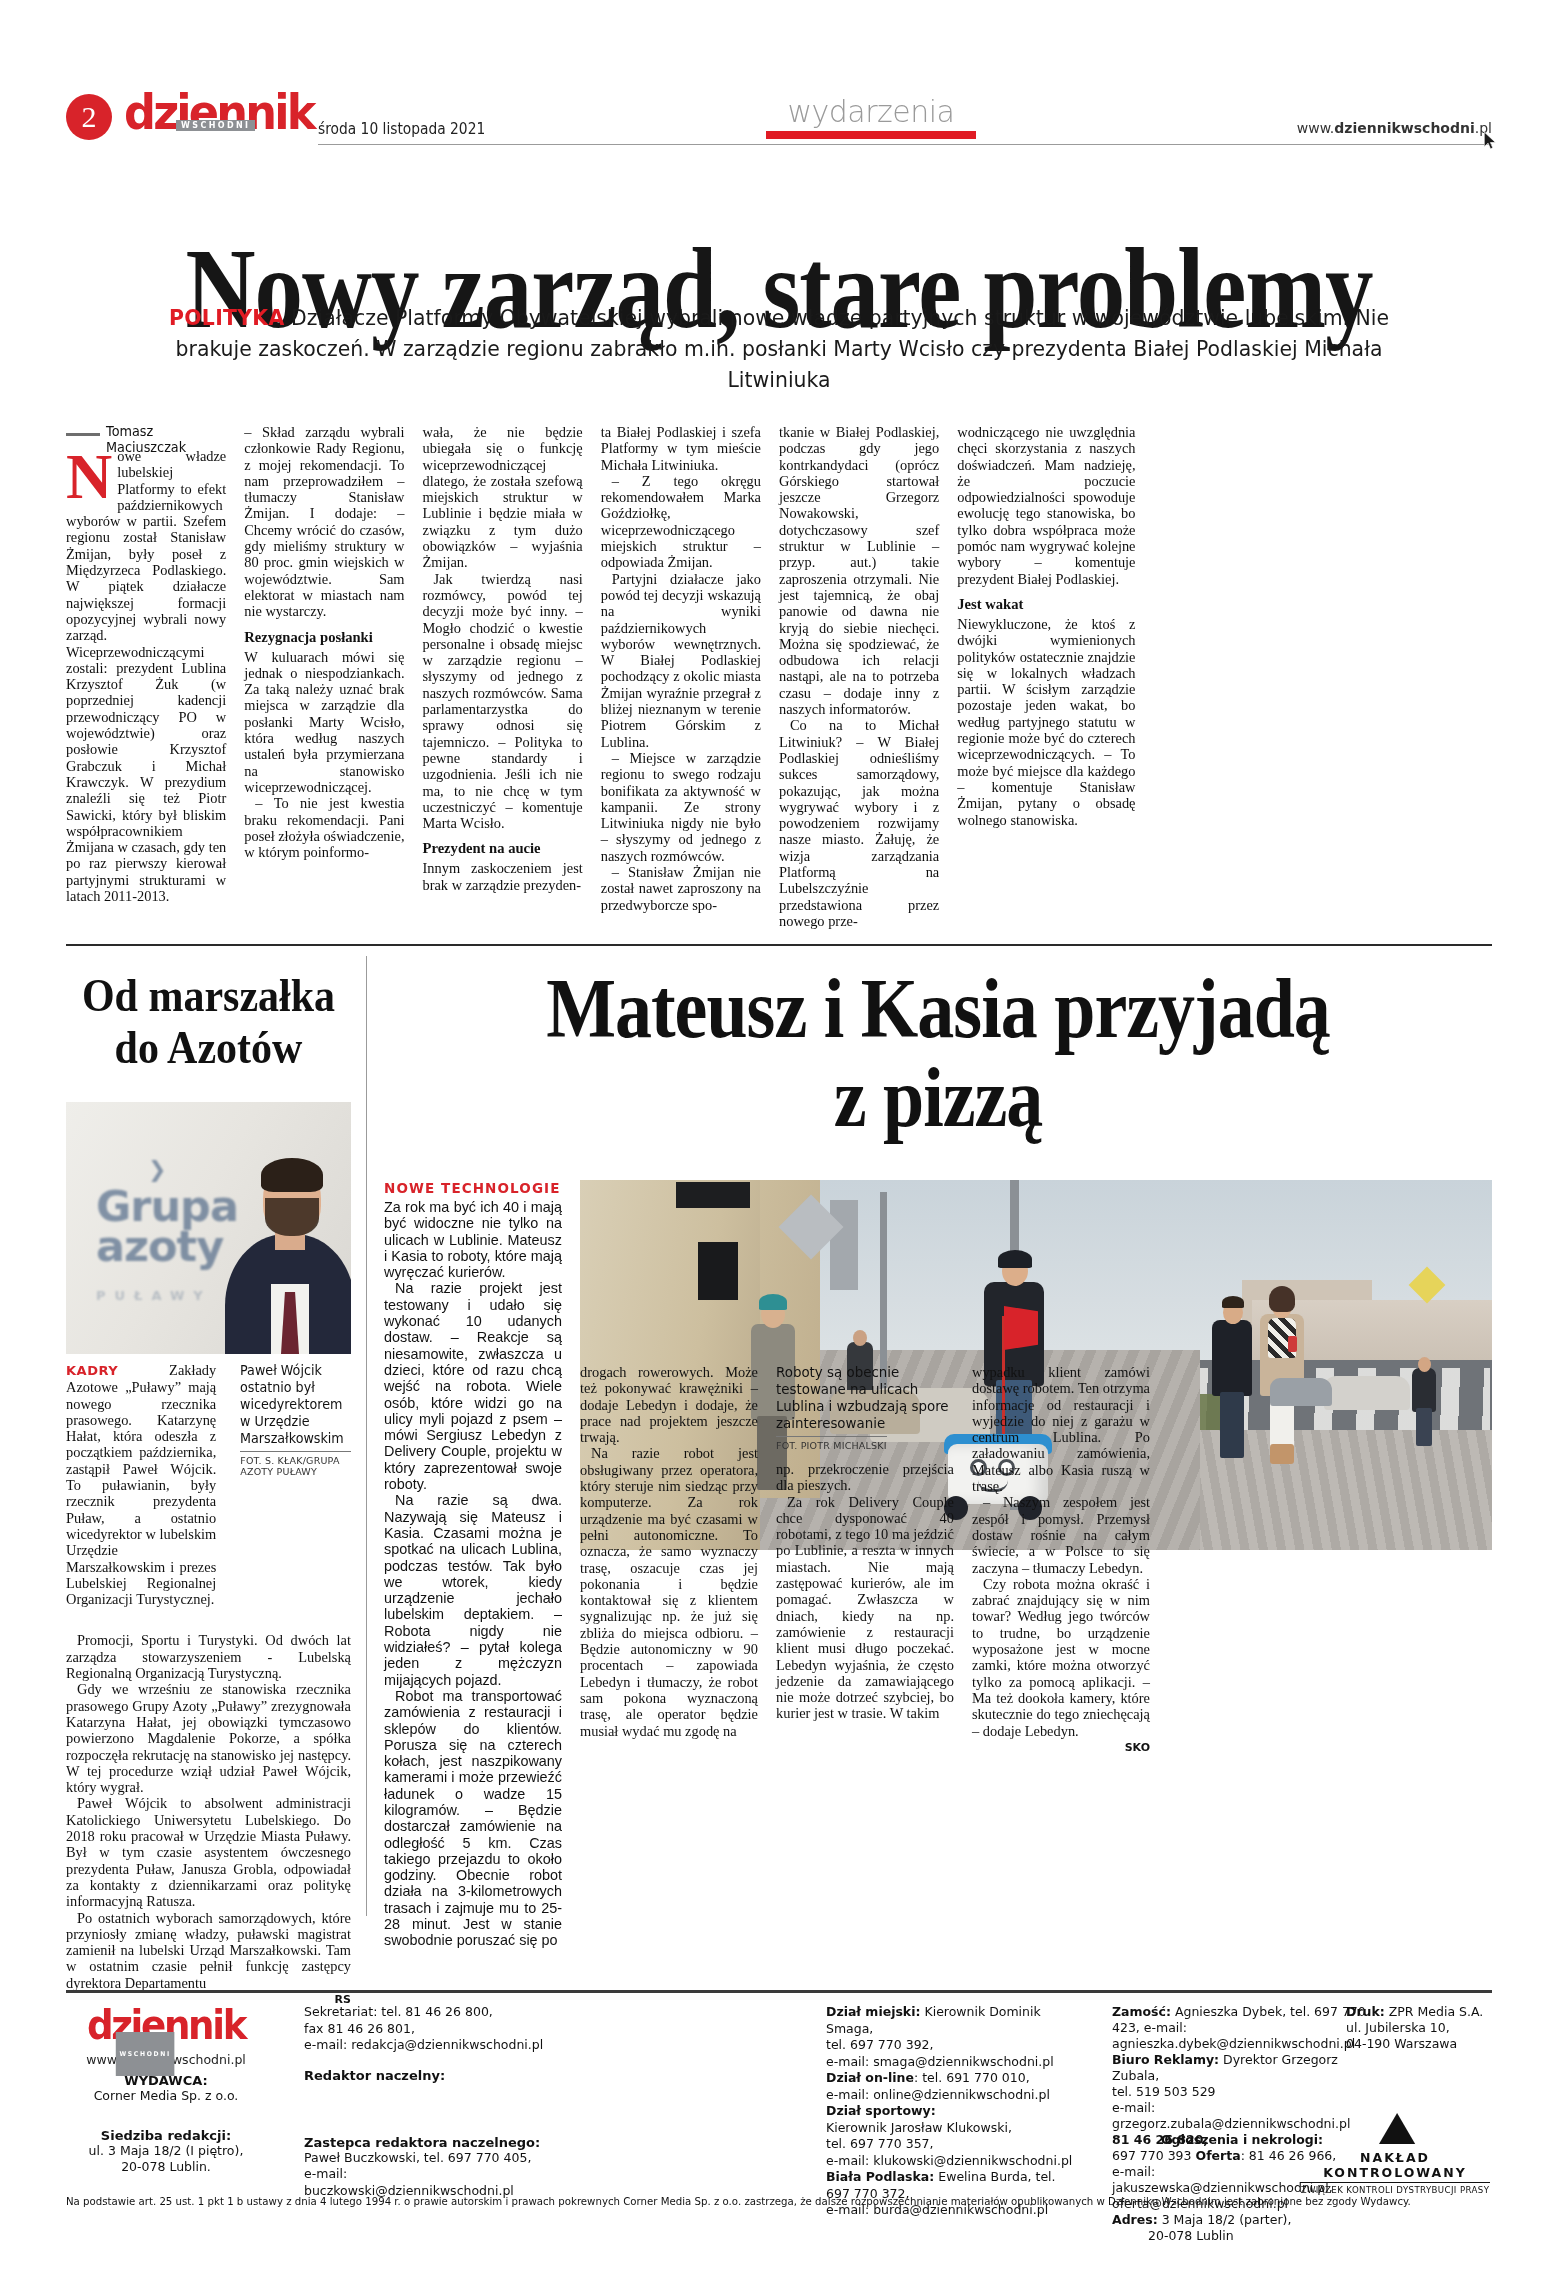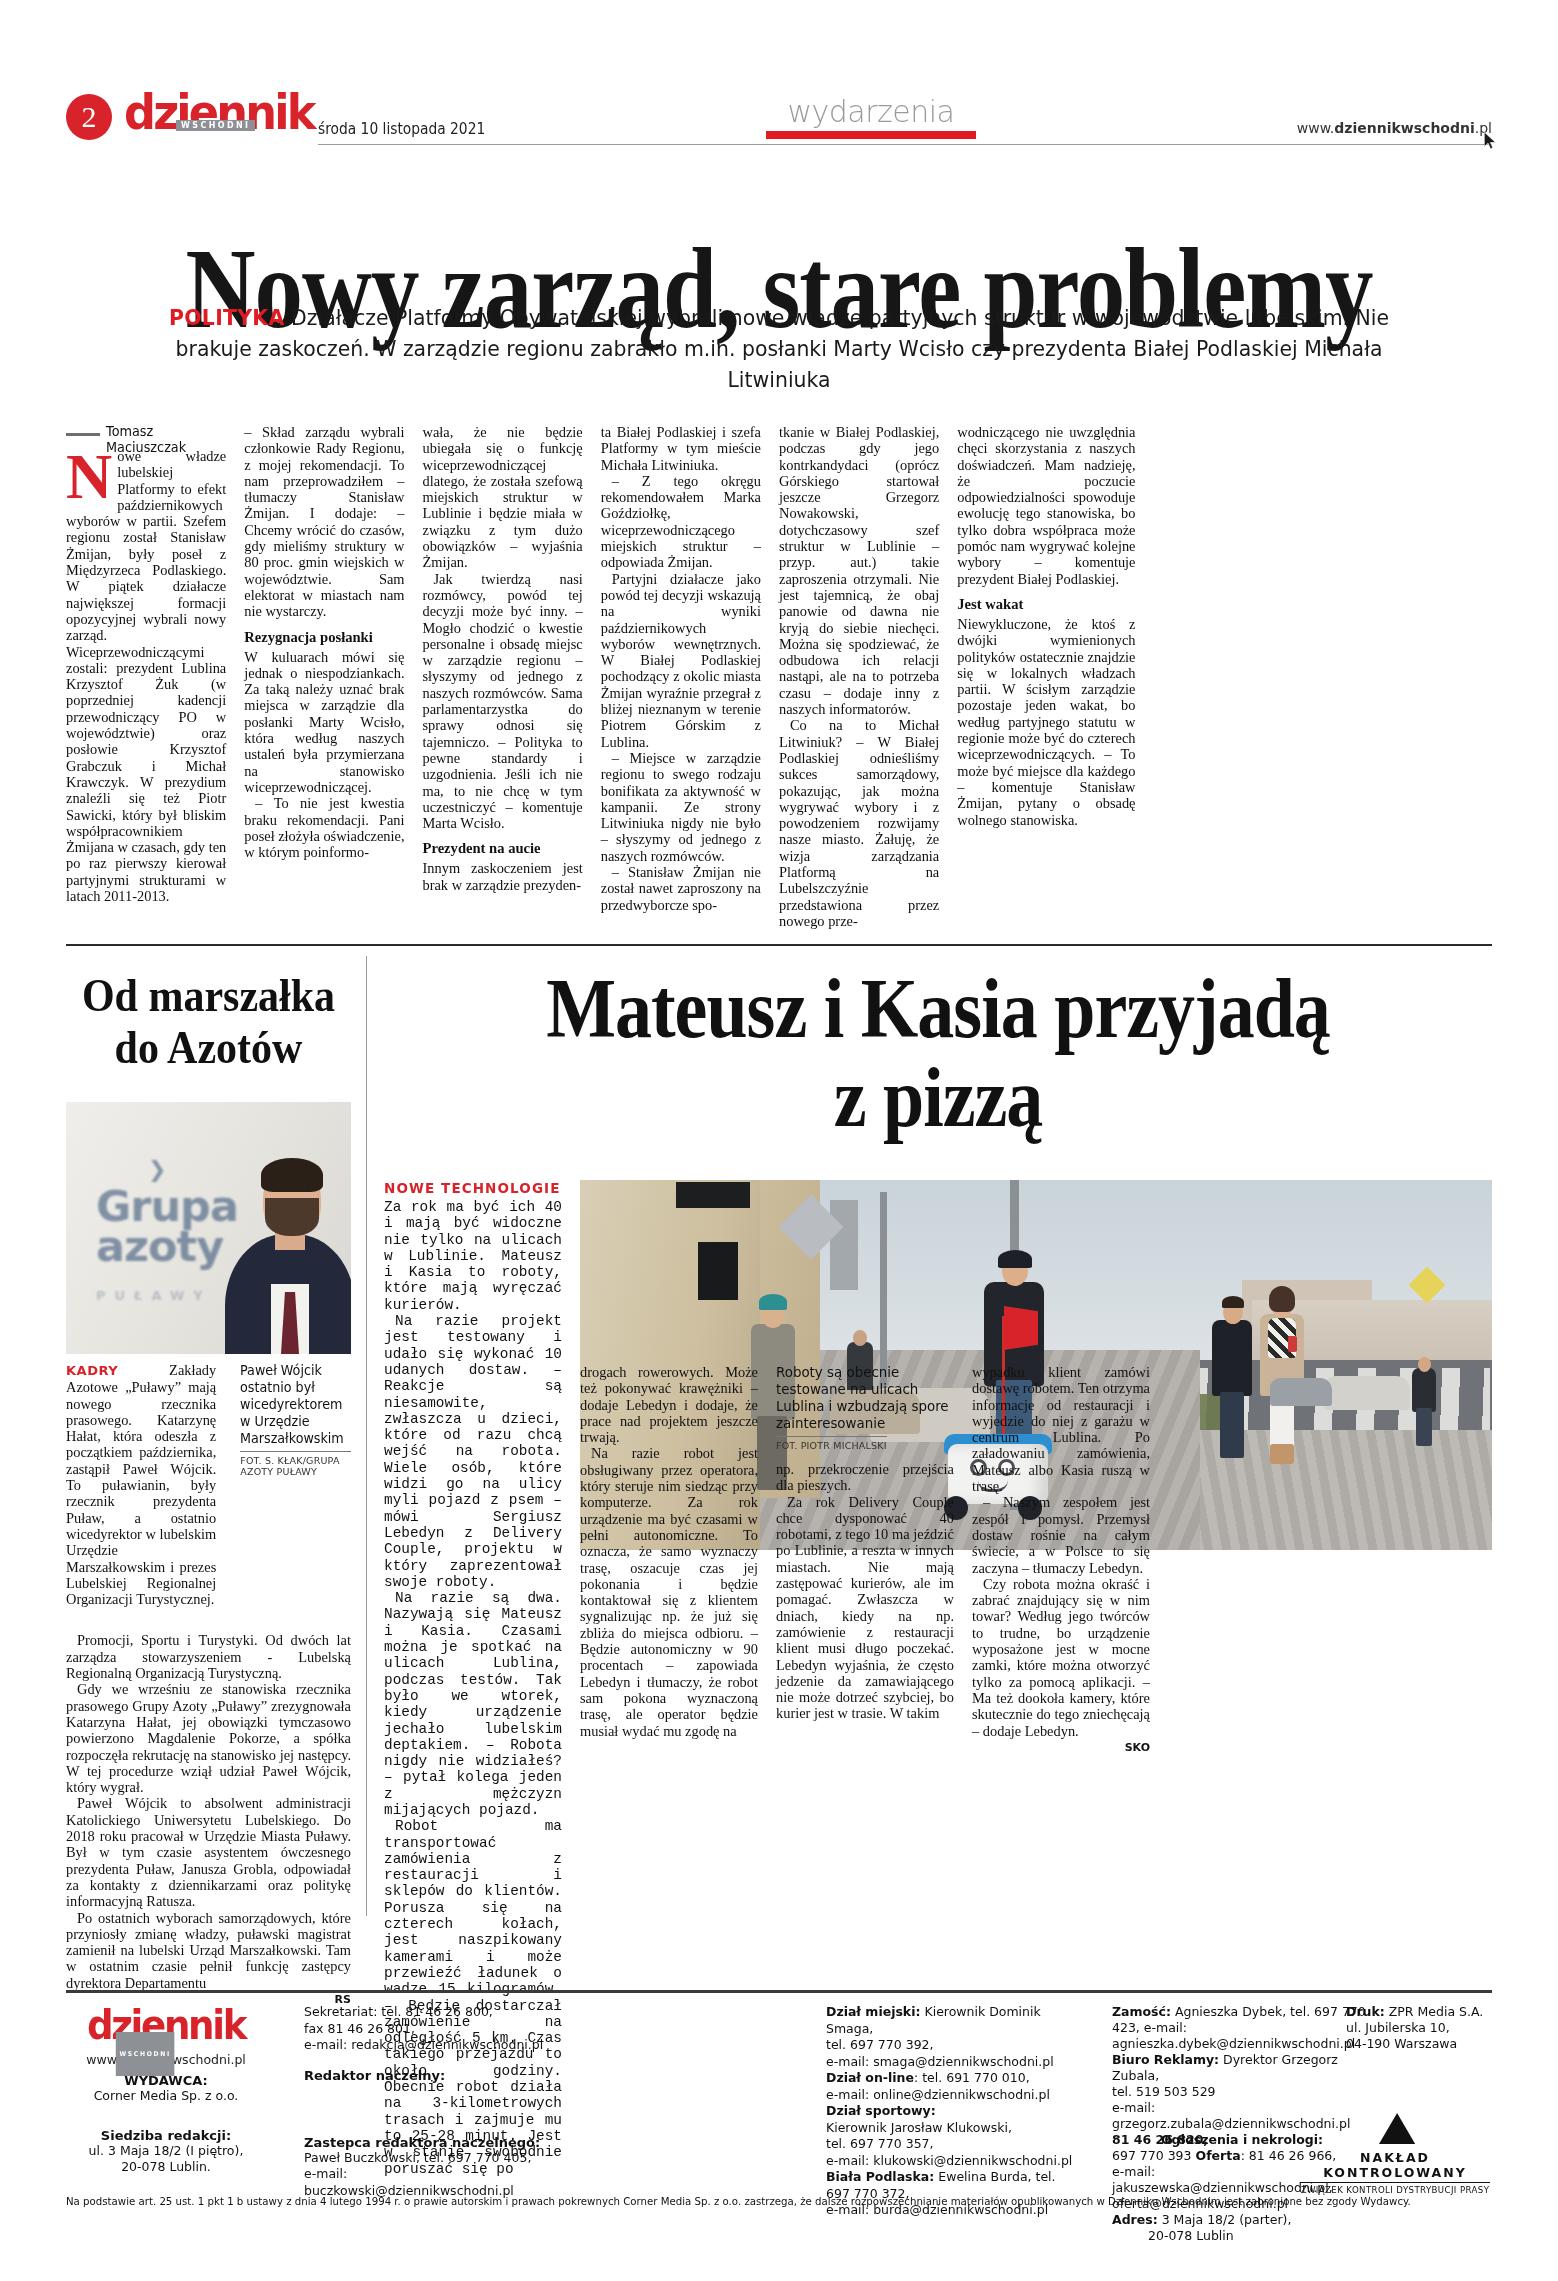--- a/index.html
+++ b/index.html
@@ -204,21 +204,21 @@
     font-size:74px; line-height:78px; transform:scaleY(1.14); transform-origin:top center;
     margin-top:8px; color:#111; letter-spacing:-1px;
   }
   .pizza-flow { position:relative; margin-top:60px; }
   .pizza-col1 { position:absolute; left:0; top:0; width:178px; }
   .kicker-tech {
     font-family:"DejaVu Sans",sans-serif; font-weight:bold; color:#d8232a;
     font-size:13.5px; letter-spacing:1.1px; margin-bottom:3px;
   }
   .pizza-col1 p {
-    margin:0; font-family:Liberation Mono, monospace; font-size:14.4px; line-height:16.3px;
+    margin:0; font-family:Liberation Sans, sans-serif; font-size:14.4px; line-height:16.3px;
     text-align:justify;
   }
   .pizza-col1 p + p { text-indent:11px; }
 
   .photo-robot {
     position:absolute; left:196px; top:0; width:912px; height:370px; overflow:hidden;
   }
   .rb-sky { position:absolute; inset:0; background:linear-gradient(#c9d3da,#dfe4e6 55%,#d2d6d4 100%); }
   .rb-wall {
     position:absolute; left:0; top:0; width:180px; height:100%;

